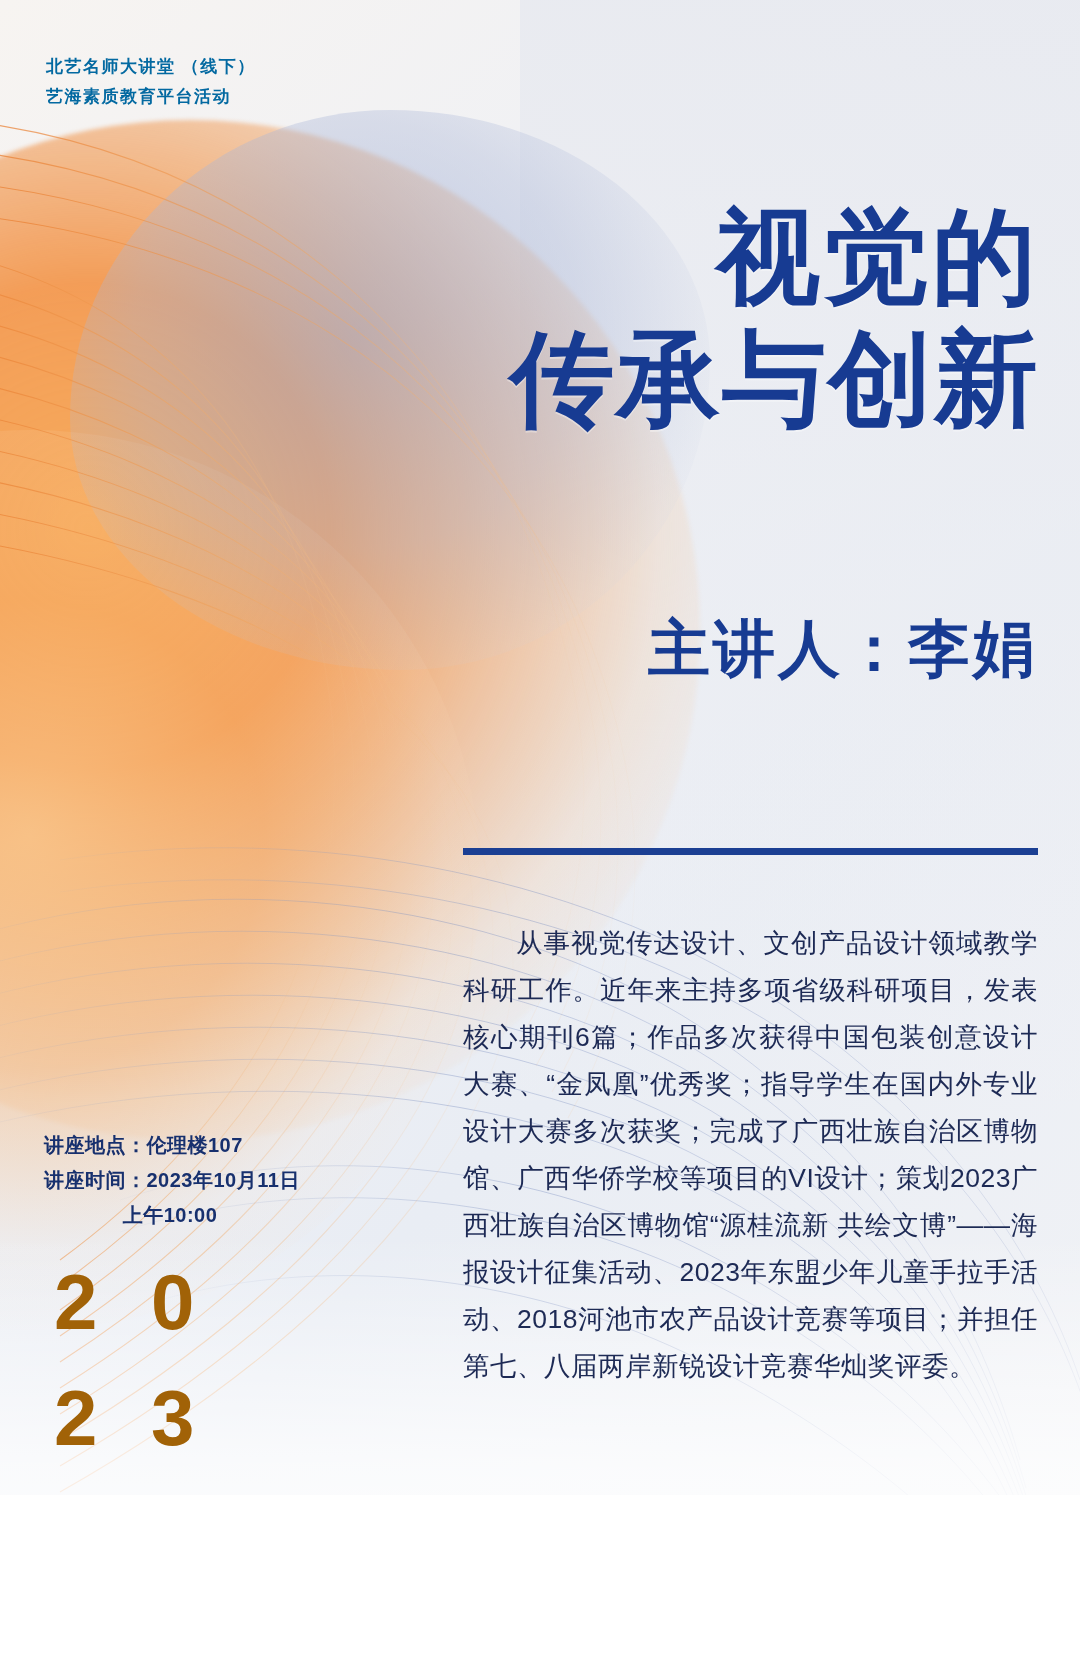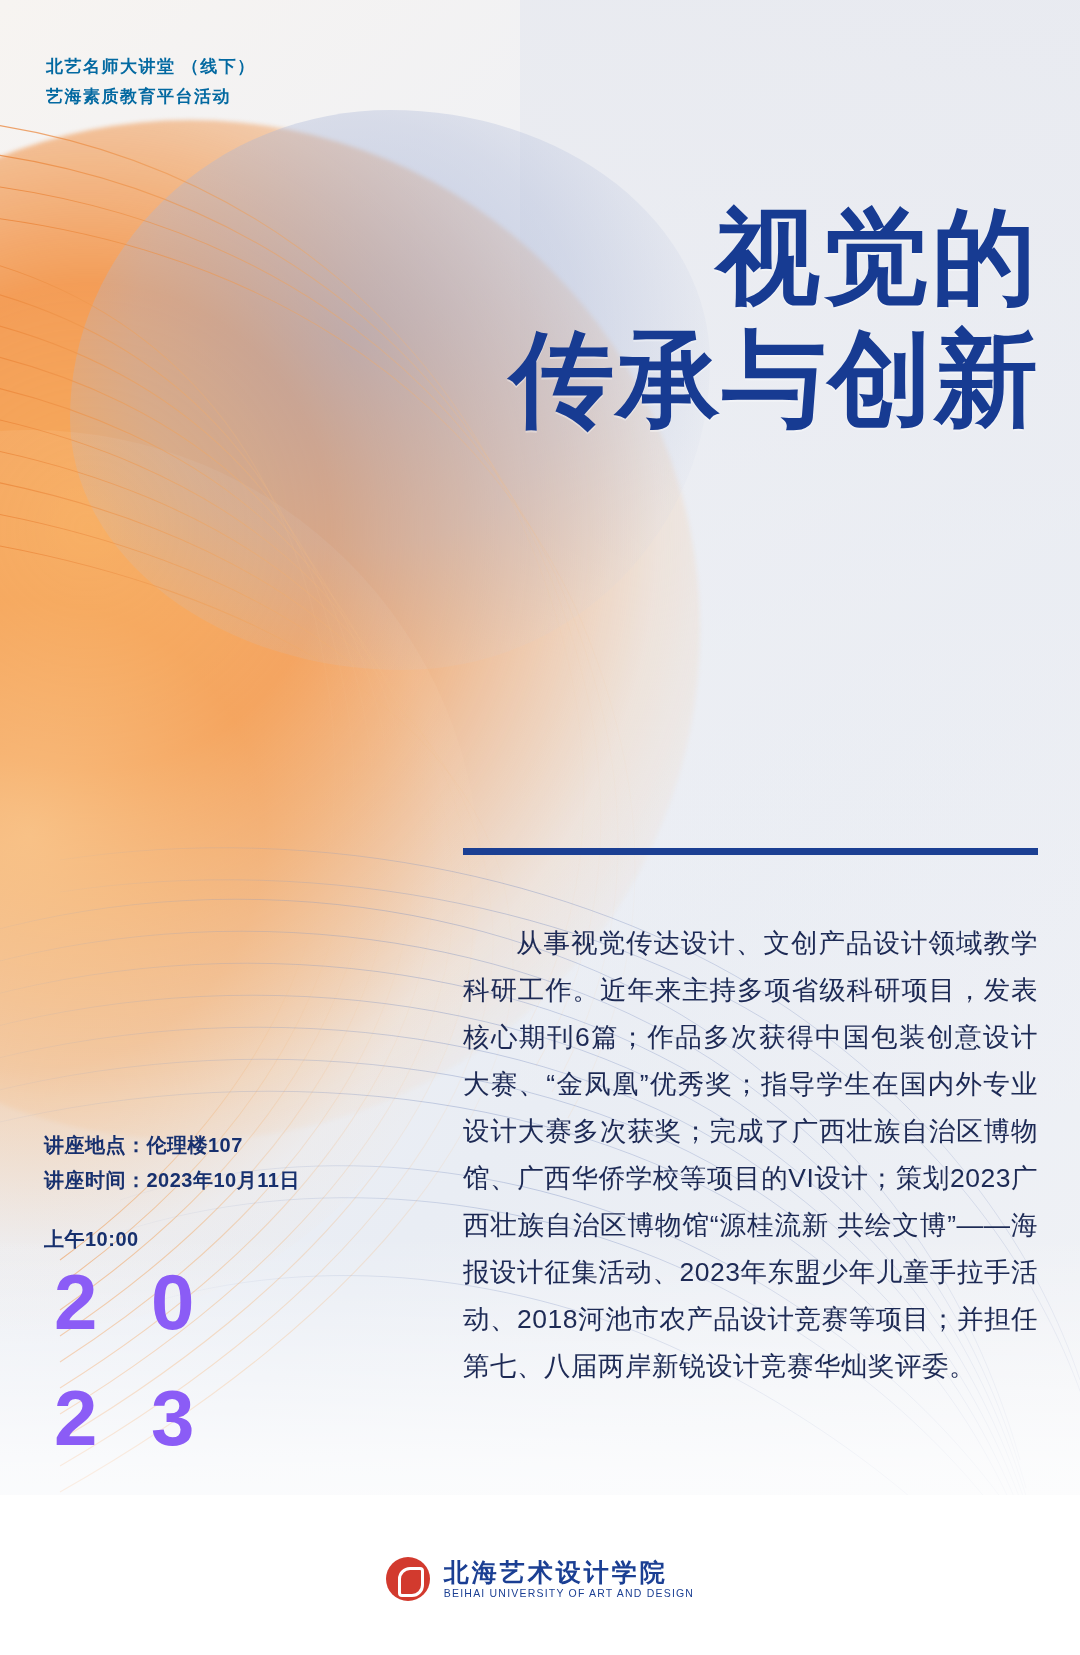--- a/index.html
+++ b/index.html
@@ -173,27 +173,27 @@
     left: 44px;
     top: 1128px;
     width: 300px;
     color: #17306e;
     font-size: 20px;
     line-height: 35px;
     font-weight: 700;
     letter-spacing: 0.5px;
   }
   .info .row { white-space: nowrap; }
-  .info .row.indent { text-align: left; padding-right: 48px; margin-top: 24px; }
+  .info .row.indent { text-align: center; padding-right: 48px; }
 
   .year {
     position: absolute;
     left: 54px;
     top: 1262px;
-    color: #8b5cf6;
+    color: #a16207;
     font-weight: 800;
     font-size: 78px;
     line-height: 80px;
     letter-spacing: 16px;
   }
   .year .y2 { margin-top: 36px; }
 
   .footer {
     position: absolute;
     left: 0; right: 0;
@@ -293,39 +293,33 @@
   <div class="kicker">
     <div>北艺名师大讲堂 （线下）</div>
     <div>艺海素质教育平台活动</div>
   </div>
 
   <div class="title">
     <div class="l1">视觉的</div>
     <div class="l2">传承与创新</div>
   </div>
 
+  <div class="speaker">主讲人：李娟</div>
 
 
   <div class="rule"></div>
 
   <div class="bio">从事视觉传达设计、文创产品设计领域教学科研工作。近年来主持多项省级科研项目，发表核心期刊6篇；作品多次获得中国包装创意设计大赛、“金凤凰”优秀奖；指导学生在国内外专业设计大赛多次获奖；完成了广西壮族自治区博物馆、广西华侨学校等项目的VI设计；策划2023广西壮族自治区博物馆“源桂流新 共绘文博”——海报设计征集活动、2023年东盟少年儿童手拉手活动、2018河池市农产品设计竞赛等项目；并担任第七、八届两岸新锐设计竞赛华灿奖评委。</div>
 
   <div class="info">
     <div class="row">讲座地点：伦理楼107</div>
     <div class="row">讲座时间：2023年10月11日</div>
     <div class="row indent">上午10:00</div>
   </div>
 
   <div class="year">
     <div class="y1">2 0</div>
     <div class="y2">2 3</div>
   </div>
 
   <div class="footer-band"></div>
-  <div class="footer">
-    <div class="logo-mark"></div>
-    <div>
-      <div class="logo-text-cn">北海艺术设计学院</div>
-      <div class="logo-text-en">BEIHAI UNIVERSITY OF ART AND DESIGN</div>
-    </div>
-  </div>
 
 </div>
 
 </body></html>

